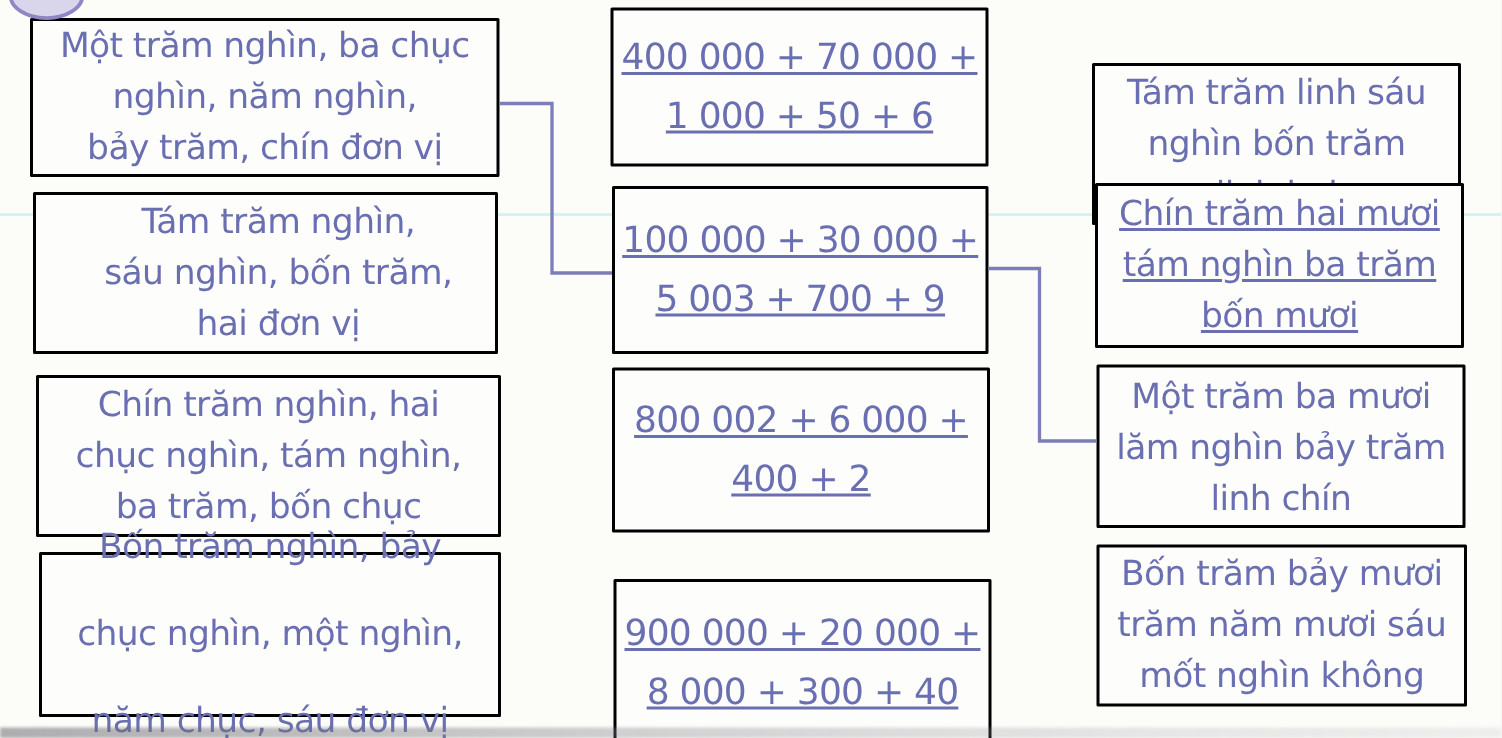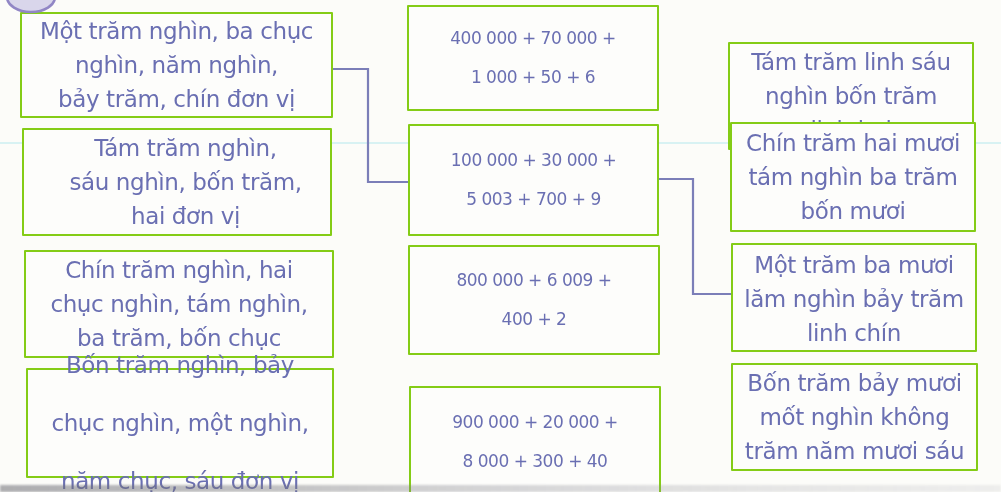--- a/index.html
+++ b/index.html
@@ -16,51 +16,52 @@
   .overlay{
     position:absolute;left:0;top:0;width:1001px;height:492px;
     pointer-events:none;
   }
   .scanline{
     position:absolute;left:0;top:142px;width:1001px;height:2px;
     background:rgba(186,233,238,0.55);
   }
   .box{
     position:absolute;
-    border:2px solid #84cc16;
+    border:2px solid #000000;
     background:#fdfdfb;
     color:#6a6fb2;
     display:flex;flex-direction:column;
     align-items:center;justify-content:center;
     text-align:center;
     box-sizing:border-box;
     border-radius:1px;
   }
   .box .line{white-space:nowrap;}
   .col-left .line,.col-right .line{
     font-size:23px;line-height:34px;letter-spacing:-0.4px;
     font-weight:500;
   }
   .col-mid .line{
-    font-size:17px;line-height:39px;letter-spacing:-0.5px;
+    font-size:24px;line-height:39px;letter-spacing:-0.5px;
     font-weight:500;
+    text-decoration:underline;
   }
   
   #bL1{left:20px;top:12px;width:313px;height:106px;}
   #bL2{left:22px;top:128px;width:310px;height:108px;padding-left:17px;}
   #bL3{left:24px;top:250px;width:310px;height:108px;}
   #bL4{left:26px;top:368px;width:308px;height:110px;gap:24px;}
   
   #bM1{left:407px;top:5px;width:252px;height:106px;}
   #bM2{left:408px;top:124px;width:251px;height:112px;}
   #bM3{left:408px;top:245px;width:252px;height:110px;}
   #bM4{left:409px;top:364px;width:252px;height:111px;margin-top:22px;}
   
   #bR1{left:728px;top:4px;width:246px;height:108px;margin-top:38px;}
-  #bR2{left:730px;top:122px;width:246px;height:110px;}
+  #bR2{left:730px;top:122px;width:246px;height:110px;text-decoration:underline;}
   #bR3{left:731px;top:243px;width:246px;height:109px;justify-content:flex-end;}
   #bR4{left:731px;top:363px;width:247px;height:108px;text-align:right;}
   .bottom-shadow{
     position:absolute;left:0;bottom:0;width:1001px;height:7px;
     background:linear-gradient(to right,
       rgba(108,108,116,0.55) 0%,
       rgba(130,130,138,0.35) 45%,
       rgba(150,150,158,0.22) 75%,
       rgba(160,160,168,0.15) 100%);
     filter:blur(1px);
@@ -96,21 +97,21 @@
 
   <div class="box col-mid" id="bM1">
     <div class="line">400 000 + 70 000 +</div>
     <div class="line">1 000 + 50 + 6</div>
   </div>
   <div class="box col-mid" id="bM2">
     <div class="line">100 000 + 30 000 +</div>
     <div class="line">5 003 + 700 + 9</div>
   </div>
   <div class="box col-mid" id="bM3">
-    <div class="line">800 000 + 6 009 +</div>
+    <div class="line">800 002 + 6 000 +</div>
     <div class="line">400 + 2</div>
   </div>
   <div class="box col-mid" id="bM4">
     <div class="line">900 000 + 20 000 +</div>
     <div class="line">8 000 + 300 + 40</div>
   </div>
 
   <div class="box col-right" id="bR1">
     <div class="line">Tám trăm linh sáu</div>
     <div class="line">nghìn bốn trăm</div>
@@ -121,22 +122,22 @@
     <div class="line">tám nghìn ba trăm</div>
     <div class="line">bốn mươi</div>
   </div>
   <div class="box col-right" id="bR3">
     <div class="line">Một trăm ba mươi</div>
     <div class="line">lăm nghìn bảy trăm</div>
     <div class="line">linh chín</div>
   </div>
   <div class="box col-right" id="bR4">
     <div class="line">Bốn trăm bảy mươi</div>
+    <div class="line">trăm năm mươi sáu</div>
     <div class="line">mốt nghìn không</div>
-    <div class="line">trăm năm mươi sáu</div>
   </div>
 
   <svg class="overlay" viewBox="0 0 1001 492" xmlns="http://www.w3.org/2000/svg">
     <ellipse cx="31" cy="-3" rx="24" ry="15" fill="#d9d6eb" stroke="#9186c5" stroke-width="2.5"></ellipse>
     <polyline points="333,69 368,69 368,182 408,182" fill="none" stroke="#7b7eb8" stroke-width="2.2"></polyline>
     <polyline points="659,179 693,179 693,294 731,294" fill="none" stroke="#7b7eb8" stroke-width="2.2"></polyline>
   </svg>
 
   <div class="bottom-shadow"></div>
 </div>

